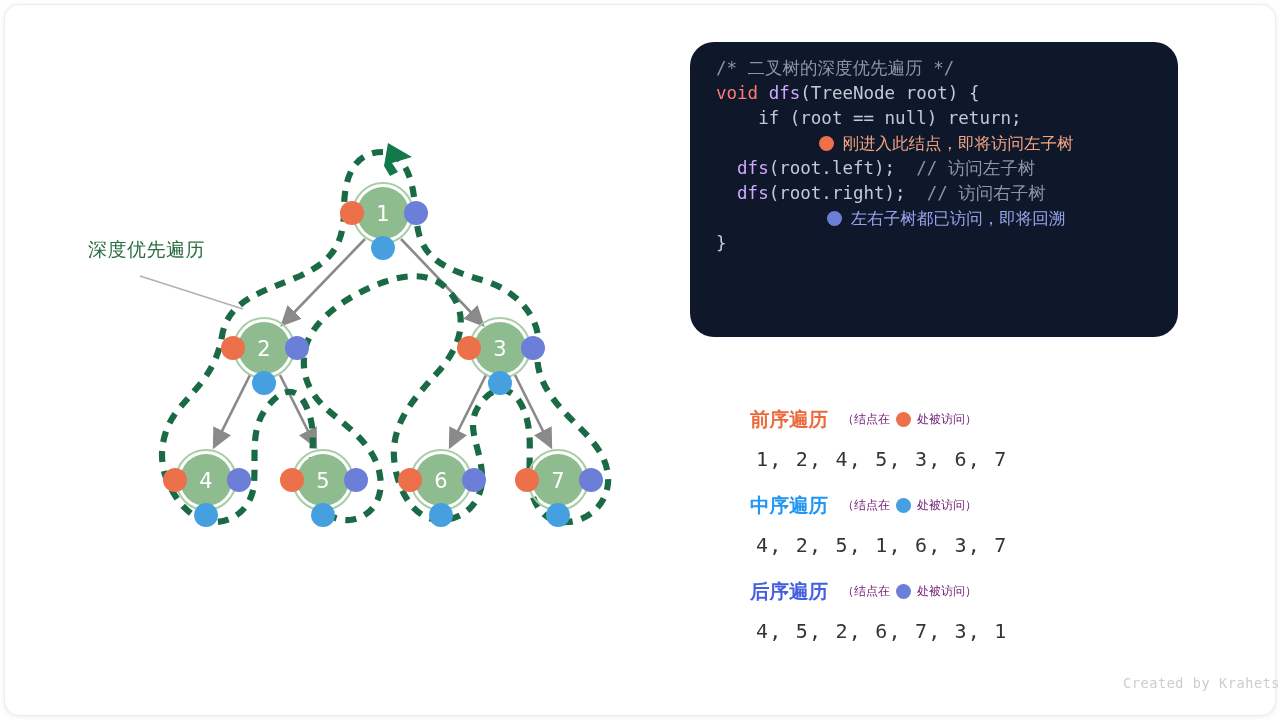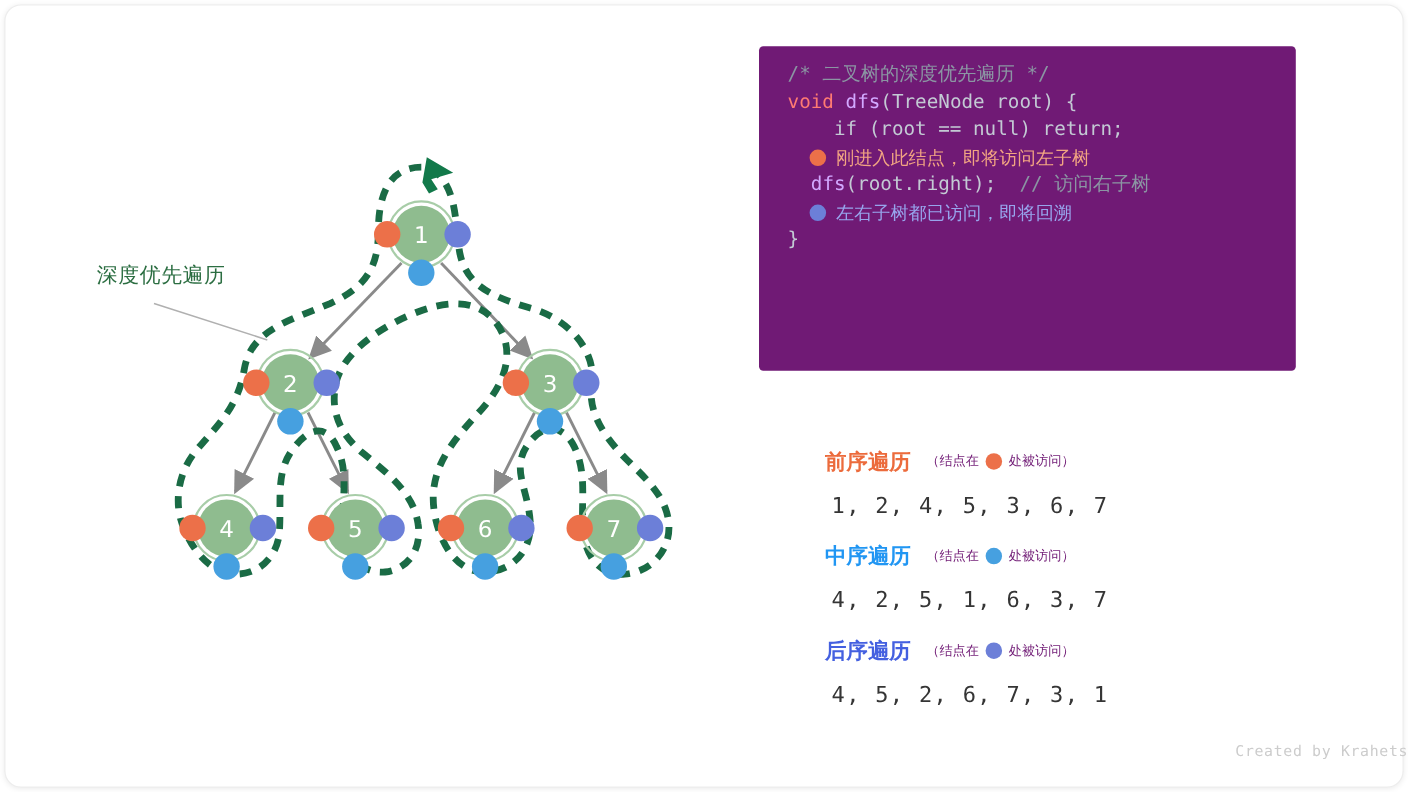--- a/index.html
+++ b/index.html
@@ -63,22 +63,22 @@
     font-family: "DejaVu Sans", "Liberation Sans", sans-serif;
   }
 
   
   #code-block {
     position: absolute;
     left: 690px;
     top: 42px;
     width: 488px;
     height: 295px;
-    background: #701a75;
-    border-radius: 4px;
+    background: #0f172a;
+    border-radius: 24px;
     box-sizing: border-box;
     padding: 14px 22px 14px 26px;
     overflow: hidden;
   }
   .code-line {
     font-family: "DejaVu Sans Mono", "Liberation Mono", monospace;
     font-size: 17.5px;
     line-height: 25px;
     white-space: pre;
     color: #c3cad4;
@@ -86,20 +86,21 @@
   .c-comment { color: #8b95a3; }
   .c-kw      { color: #ff7b72; }
   .c-fn      { color: #d2a8ff; }
   .c-plain   { color: #c3cad4; }
 
   .note-line {
     display: flex;
     align-items: center;
     line-height: 25px;
     padding-left: 20px;
+    justify-content: center;
   }
   .note-dot {
     width: 15px; height: 15px;
     border-radius: 50%;
     display: inline-block;
     margin-right: 9px;
     flex: 0 0 auto;
   }
   .note-text {
     font-family: "DejaVu Sans", "Liberation Sans", sans-serif;
@@ -296,20 +297,21 @@
 
   <div id="code-block">
     <div id="code-lines">
         <div class="code-line"><span class="c-comment">/* 二叉树的深度优先遍历 */</span></div>
         <div class="code-line"><span class="c-kw">void</span><span class="c-plain"> </span><span class="c-fn">dfs</span><span class="c-plain">(TreeNode root) {</span></div>
         <div class="code-line"><span class="c-plain">    if (root == null) return;</span></div>
         <div class="note-line">
           <span class="note-dot" style="background: rgb(236, 112, 73);"></span>
           <span class="note-text" style="color: rgb(242, 165, 130);">刚进入此结点，即将访问左子树</span>
         </div>
+        <div class="code-line"><span class="c-plain">  </span><span class="c-fn">dfs</span><span class="c-plain">(root.left);  </span><span class="c-comment">// 访问左子树</span></div>
         <div class="code-line"><span class="c-plain">  </span><span class="c-fn">dfs</span><span class="c-plain">(root.right);  </span><span class="c-comment">// 访问右子树</span></div>
         <div class="note-line">
           <span class="note-dot" style="background: rgb(108, 127, 216);"></span>
           <span class="note-text" style="color: rgb(151, 164, 236);">左右子树都已访问，即将回溯</span>
         </div>
         <div class="code-line"><span class="c-plain">}</span></div>
       </div>
   </div>
 
   <div id="legend">

